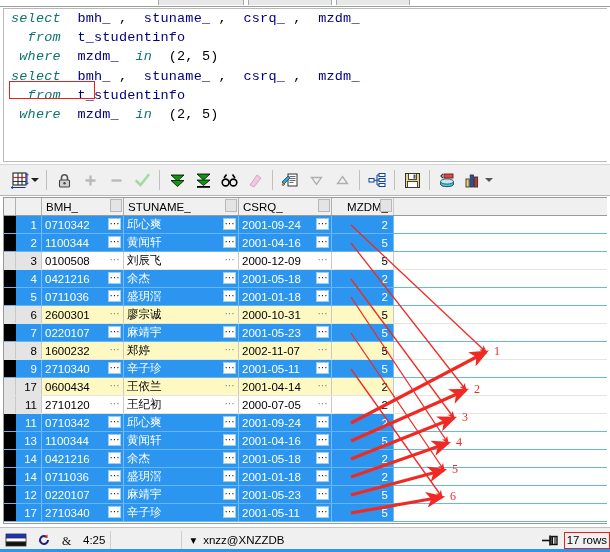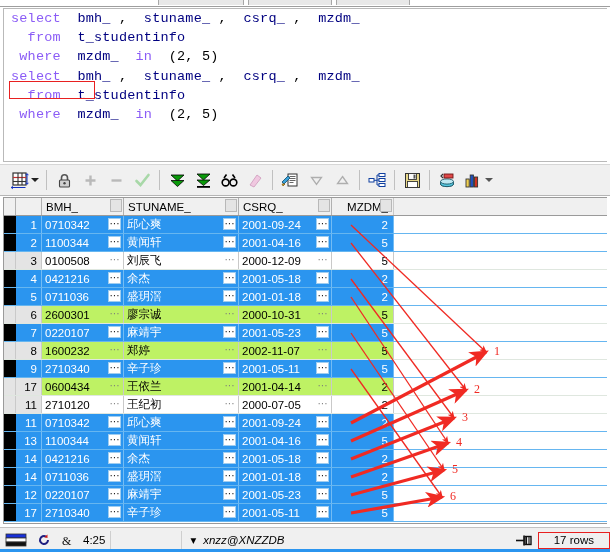--- a/index.html
+++ b/index.html
@@ -34,21 +34,21 @@
   .codeline{
     font-family:"Liberation Mono","DejaVu Sans Mono",monospace;
     font-size:13.5px;
     line-height:19.2px;
     height:19.2px;
     white-space:pre;
     padding-left:7px;
     color:#000080;
     letter-spacing:0.2px;
   }
-  .kw{color:#8b5cf6;}
+  .kw{color:#0f766e;font-style:italic;}
   .id{color:#000080;}
   .pl{color:#000000;}
   .str{color:#000080;}
   .boxed{
     position:absolute;left:5px;top:72px;
     width:86px;height:18px;
     border:1.6px solid #e82020;
     box-sizing:border-box;
     pointer-events:none;
   }
@@ -127,21 +127,21 @@
   .c-bmh{width:82px;}
   .c-name{width:115px;}
   .c-date{width:93px;}
   .c-mz{width:62px;justify-content:flex-end;padding-right:5px;border-right:1px solid #c9c9c9;}
 
   
   .grow.sel .cell{color:#ffffff;background:#2b95ef;border-right-color:#73bcf4;}
   .grow.sel .c-num{background:#2b95ef;color:#ffffff;}
   .grow.sel .c-ind{background:#000000;border-right-color:#000000;}
   .grow.w .cell{background:#ffffff;color:#000000;}
-  .grow.g .cell{background:#bef264;color:#000000;}
+  .grow.g .cell{background:#fef9c3;color:#000000;}
   .grow.w .c-num,.grow.g .c-num{background:#e4e4e4;color:#000;}
   .grow.w .c-ind,.grow.g .c-ind{background:#e4e4e4;}
 
   .ell{
     position:absolute;right:2px;top:2px;width:13px;height:12px;
     display:flex;align-items:center;justify-content:center;
     font-size:10px;line-height:8px;color:#000;
   }
   .grow.sel .ell{background:#ffffff;color:#000;border:1px solid #9fcdf0;box-sizing:border-box;}
   .grow.w .ell,.grow.g .ell{background:transparent;color:#7a7a7a;}
@@ -159,21 +159,21 @@
     position:absolute;left:0;top:527px;width:610px;height:25px;
     background:#f0f0f0;
     border-top:1px solid #c2c2c2;
     box-sizing:border-box;
     display:flex;align-items:center;
     font-size:11.5px;color:#000;
   }
   .sseg{height:19px;display:flex;align-items:center;padding:0 5px;}
   .sdiv{width:1px;height:18px;background:#cfcfcf;}
   .redbox{
-    border:1.5px solid #e82020;padding:0 15px;box-sizing:border-box;
+    border:1.5px solid #e82020;padding:0 2px;box-sizing:border-box;
     height:17px;display:flex;align-items:center;
   }
   .blueline{position:absolute;left:0;bottom:0;width:610px;height:3px;background:#2b95ef;}
 </style>
 </head>
 <body>
 
 <div id="app">
 
   <div class="tabstub">
@@ -527,21 +527,21 @@
     <div class="sseg">
       <svg width="12" height="14" viewBox="0 0 12 14">
           <text x="1" y="12" font-size="12" font-family="Liberation Serif, serif" fill="#111">&amp;</text>
         </svg>
     </div>
     <div class="sseg">4:25</div>
     <div class="sdiv"></div>
     <div style="width:70px"></div>
     <div class="sdiv"></div>
     <div class="sseg" style="padding-left:8px;">▾</div>
-    <div class="sseg" style="padding-left:2px;font-style:italic;">xnzz@XNZZDB</div>
+    <div class="sseg" style="padding-left:2px;">xnzz@XNZZDB</div>
     <div style="flex:1"></div>
     <div class="sseg">
       <svg width="18" height="13" viewBox="0 0 18 13">
         <path d="M1 6.5 h8" stroke="#111" stroke-width="1.6"></path>
         <path d="M9 1.5 v10" stroke="#111" stroke-width="1.6"></path>
         <rect x="10" y="2.5" width="6" height="8" fill="none" stroke="#111" stroke-width="1.4"></rect>
         <path d="M11.5 2.5 v8 M14 2.5 v8" stroke="#111" stroke-width="1.1"></path>
       </svg>
     </div>
     <div class="redbox">

